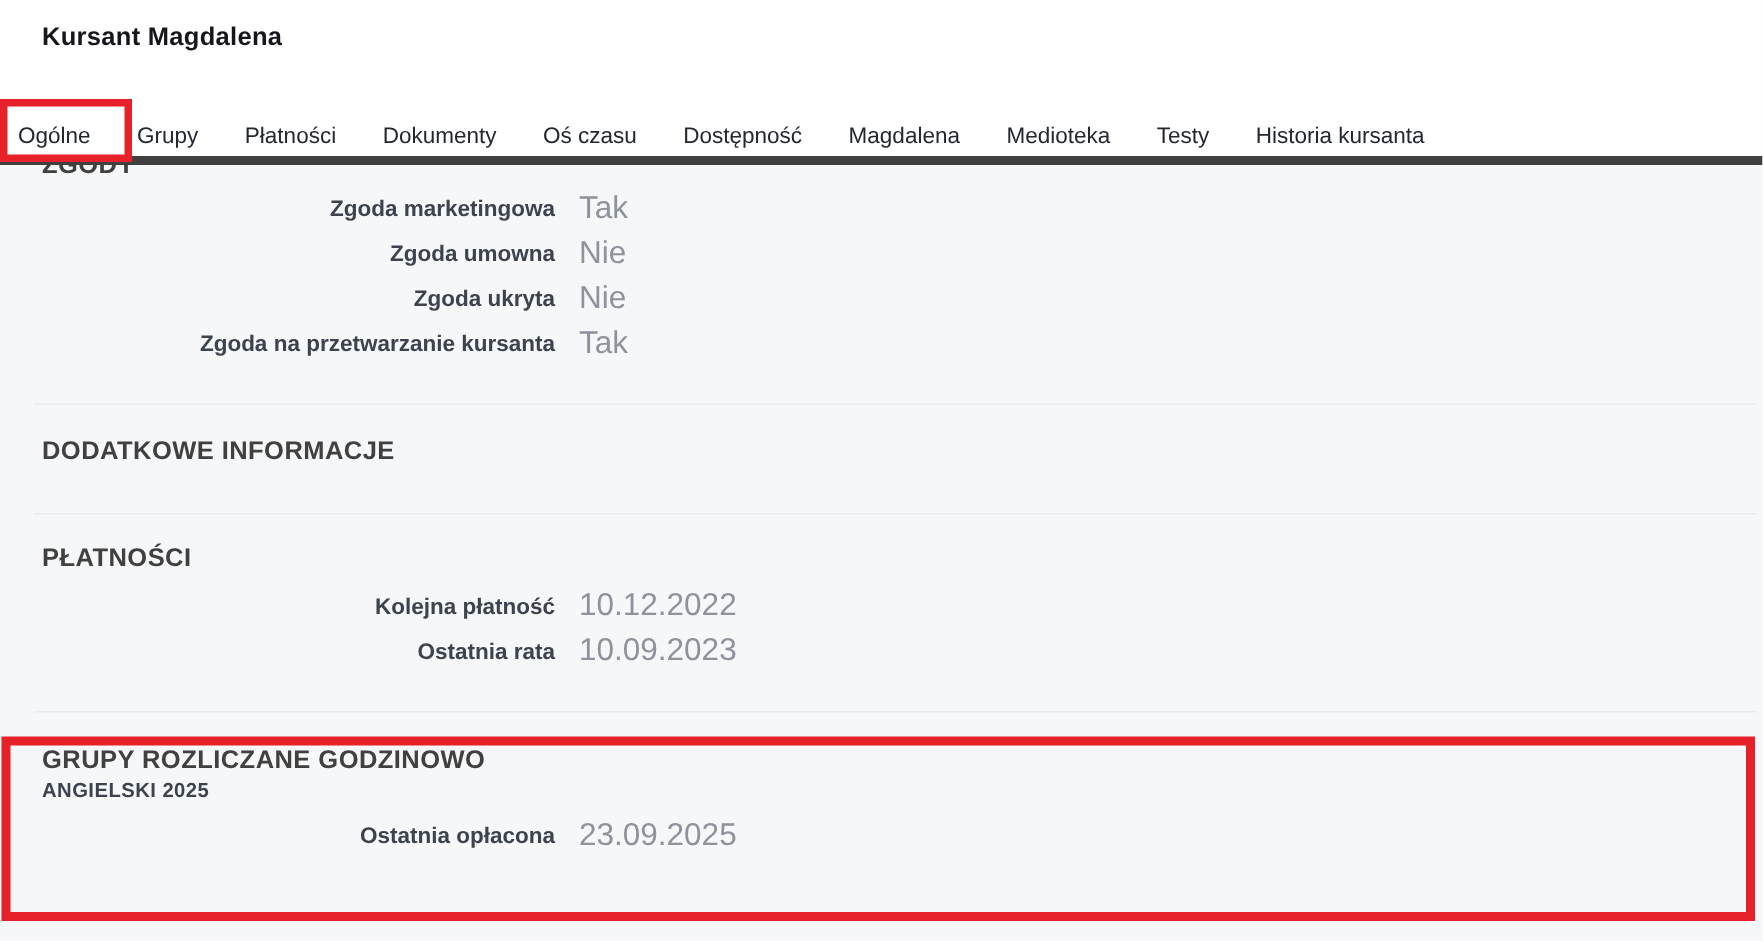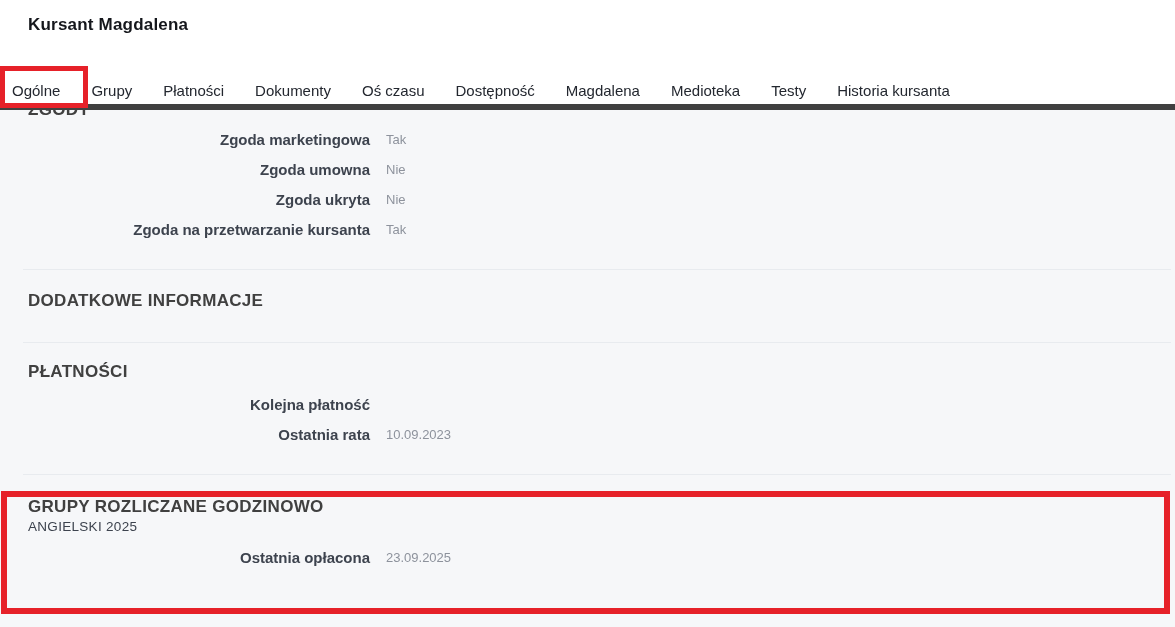--- a/index.html
+++ b/index.html
@@ -68,38 +68,38 @@
     grid-template-columns: 342px 1fr;
     column-gap: 16px;
     align-items: center;
     padding-left: 28px;
   }
   .row .label {
     text-align: right;
     font-size: 15px; font-weight: 700; color: #3d434e;
   }
   .row .value {
-    font-size: 13px; color: #8d929c;
+    font-size: 21px; color: #8d929c;
   }
 
   .divider {
     height: 0;
     border-top: 1px solid #e8ebef;
     margin-left: 23px; margin-right: 4px;
   }
 
   .section-zgody { padding-bottom: 25px; }
   .section-dodatkowe { padding-top: 24px; padding-bottom: 34px; }
   .section-platnosci { padding-top: 22px; padding-bottom: 25px; }
   .section-platnosci .rows { margin-top: 10px; }
   .section-grupy { padding-top: 22px; }
   .section-grupy .section-header { line-height: 20px; }
   .section-grupy .section-subheader {
     margin: 0; padding-left: 28px;
-    font-size: 13.5px; font-weight: 400;
+    font-size: 13.5px; font-weight: 700;
     color: #3d434e; letter-spacing: 0.3px; line-height: 20px;
   }
   .section-grupy .rows { margin-top: 5px; }
 
   
   .annotation-box {
     position: absolute;
     border: 5px solid #e62129;
     box-sizing: border-box;
     z-index: 10;
@@ -163,20 +163,21 @@
     <h2 class="section-header">DODATKOWE INFORMACJE</h2>
   </section>
 
   <div class="divider"></div>
 
   <section class="section-platnosci">
     <h2 class="section-header">PŁATNOŚCI</h2>
     <div class="rows">
       <div class="row">
         <div class="label">Kolejna płatność</div>
+        <div class="value">10.12.2022</div>
       </div>
       <div class="row">
         <div class="label">Ostatnia rata</div>
         <div class="value">10.09.2023</div>
       </div>
     </div>
   </section>
 
   <div class="divider"></div>
 

